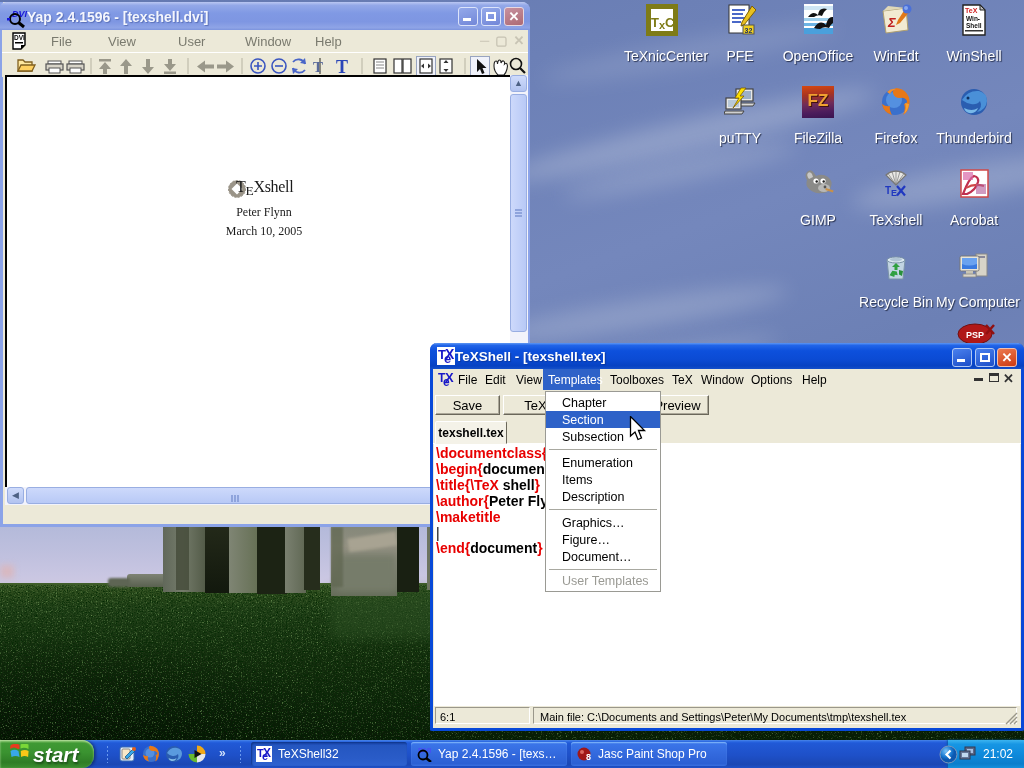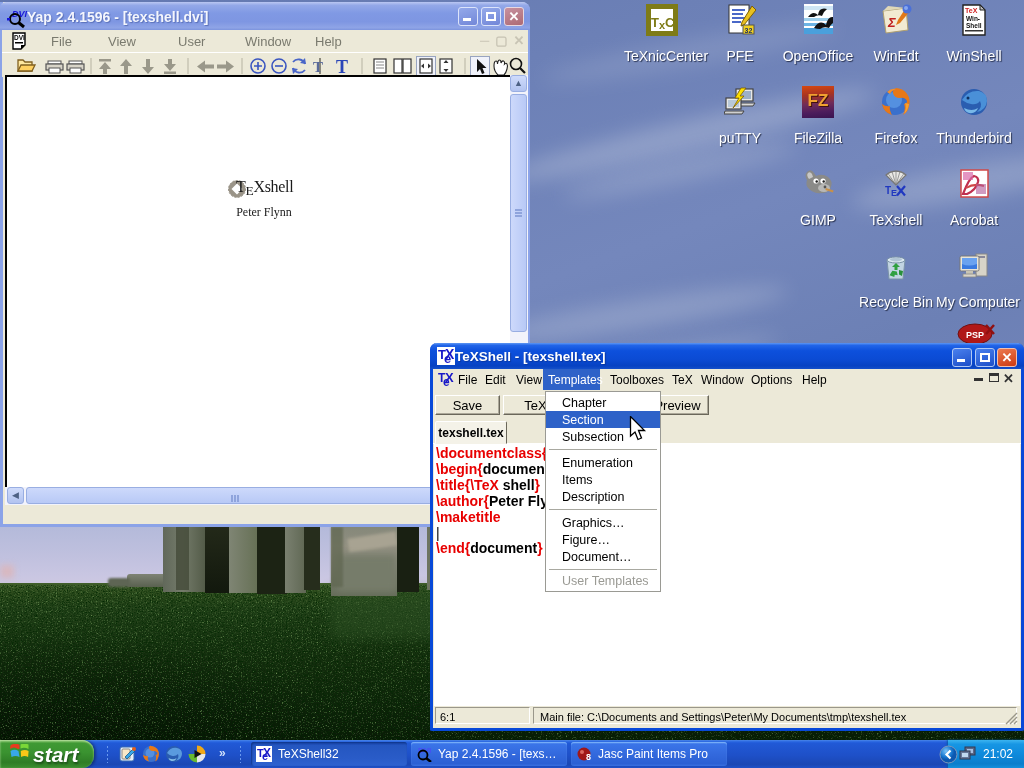--- a/index.html
+++ b/index.html
@@ -342,20 +342,21 @@
   </div>
 
   <div style="position:absolute;left:2px;top:73px;width:523px;height:414px;background:#000">
     <div style="position:absolute;left:2px;top:2px;width:506px;height:412px;background:#fff;font-family:'Liberation Serif',serif;color:#1a1a1a">
       <svg class="abs" style="left:219px;top:101px" width="21" height="21">
         <circle cx="11" cy="11" r="8.5" fill="#9a9488" stroke="#9a9488" stroke-width="1" stroke-dasharray="2,1.5"></circle>
         <path d="M11,5.5 L16.5,11 L11,16.5 L5.5,11 Z" fill="#fff"></path>
       </svg>
       <div class="abs" style="left:229px;top:101px;font-size:16px;letter-spacing:-.3px">T<span style="font-size:13.5px;vertical-align:-3px">E</span>Xshell</div>
       <div class="abs" style="left:0;top:128px;width:514px;text-align:center;font-size:12px">Peter Flynn</div>
+      <div class="abs" style="left:0;top:147px;width:514px;text-align:center;font-size:12px">March 10, 2005</div>
     </div>
   </div>
 
   <div style="position:absolute;left:507px;top:73px;width:18px;height:414px;background:#f2f3fb">
     <div style="position:absolute;left:0;top:0;width:17px;height:17px;background:linear-gradient(180deg,#cfdbfb,#b2c3f0);border:1px solid #99aee2;border-radius:3px;color:#4d6185;font-size:9px;text-align:center;line-height:15px">▲</div>
     <div style="position:absolute;left:0;top:19px;width:17px;height:238px;background:linear-gradient(90deg,#cdd9fb,#b8c9f6);border:1px solid #99aee2;border-radius:3px">
       <div style="position:absolute;left:4px;top:114px;width:7px;height:1.5px;background:#8fa4dc;box-shadow:0 3px 0 #8fa4dc,0 6px 0 #8fa4dc"></div>
     </div>
   </div>
 
@@ -510,21 +511,21 @@
       <line x1="10" y1="13" x2="15" y2="17" stroke="#000" stroke-width="2.5"></line>
     </svg>
     <span class="abs" style="left:27px;top:5px">Yap 2.4.1596 - [texs…</span>
   </div>
   <div class="abs" style="left:571px;top:2px;width:156px;height:24px;border-radius:3px;background:linear-gradient(180deg,#5490f4 0%,#3a74e8 10%,#3268dc 55%,#2c60d4 90%,#3a70e0 100%);box-shadow:inset 0 1px 1px #7ab0f8;color:#fff;font-size:12px">
     <svg class="abs" style="left:6px;top:4px" width="16" height="16">
       <circle cx="7" cy="8" r="6.5" fill="#a01818"></circle>
       <circle cx="5" cy="6" r="2" fill="#d86860"></circle>
       <text x="9" y="14" font-size="9" font-weight="bold" fill="#fff">8</text>
     </svg>
-    <span class="abs" style="left:27px;top:5px">Jasc Paint Items Pro</span>
+    <span class="abs" style="left:27px;top:5px">Jasc Paint Shop Pro</span>
   </div>
 
   <div class="abs" style="left:948px;top:0;width:76px;height:28px;background:linear-gradient(180deg,#3cb4f0 0%,#1796e4 15%,#0e8adc 50%,#0a7ecc 85%,#1490dc 100%);box-shadow:-1px 0 2px #0a5aa8"></div>
   <svg class="abs" style="left:939px;top:5px" width="19" height="19">
     <circle cx="9.5" cy="9.5" r="8.5" fill="url(#gb)" stroke="#8098b8" stroke-width="1"></circle>
     <defs>
         <radialGradient id="gb" cx=".35" cy=".3">
           <stop offset="0" stop-color="#7cc4f8"></stop>
           <stop offset=".7" stop-color="#1878d0"></stop>
           <stop offset="1" stop-color="#0c58b0"></stop>

